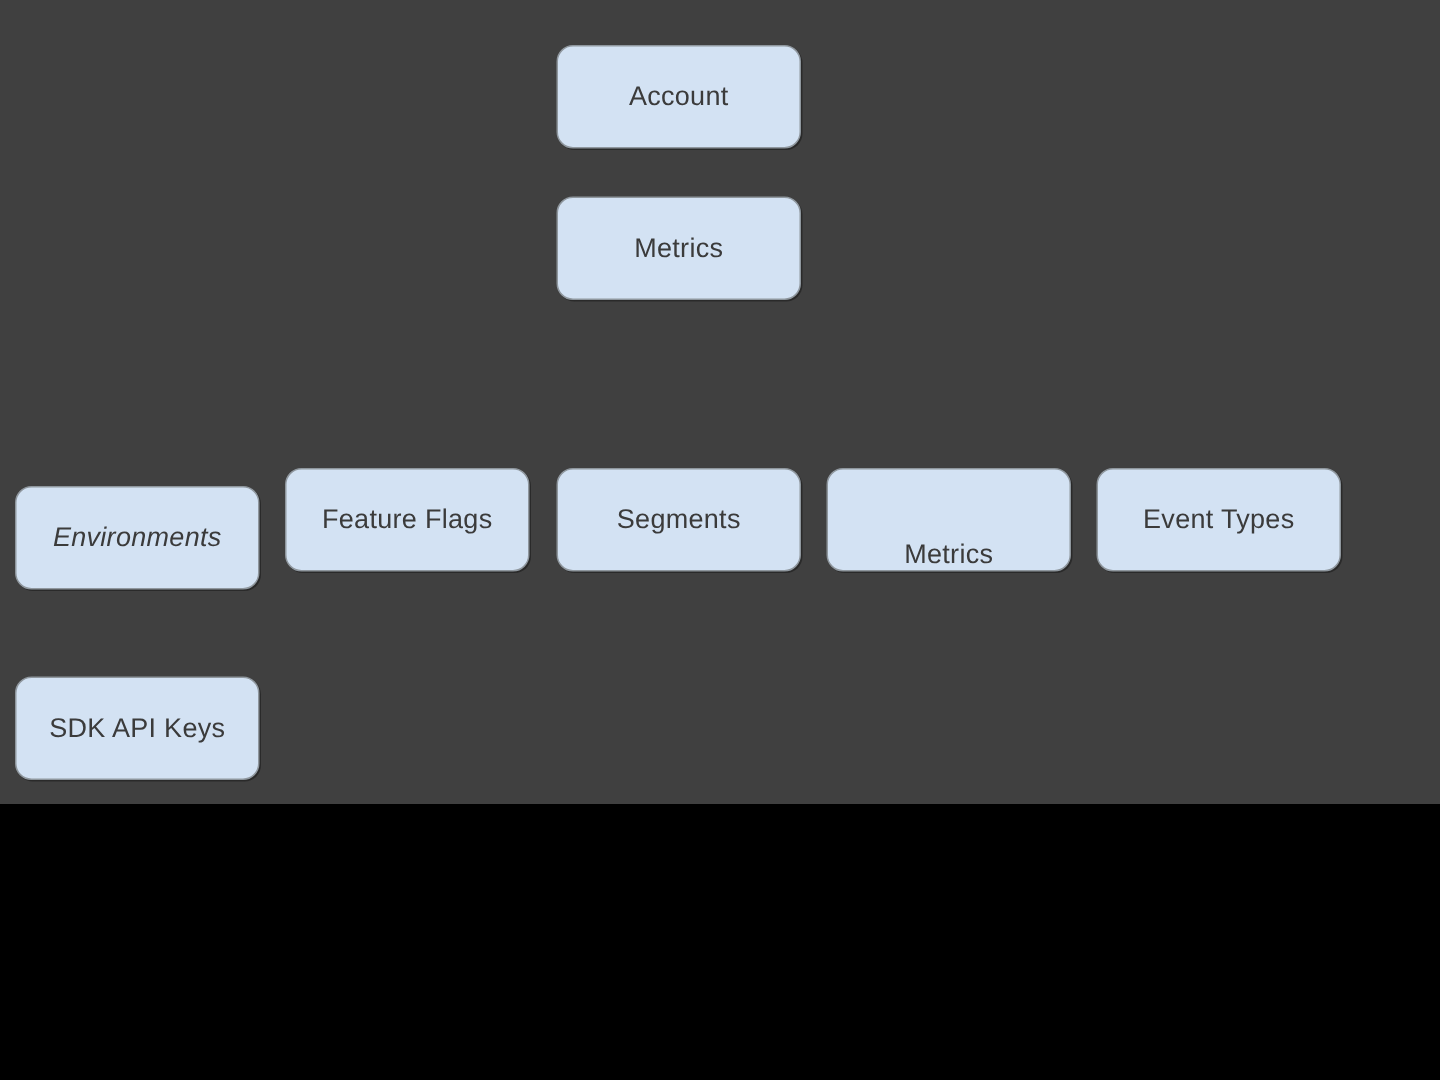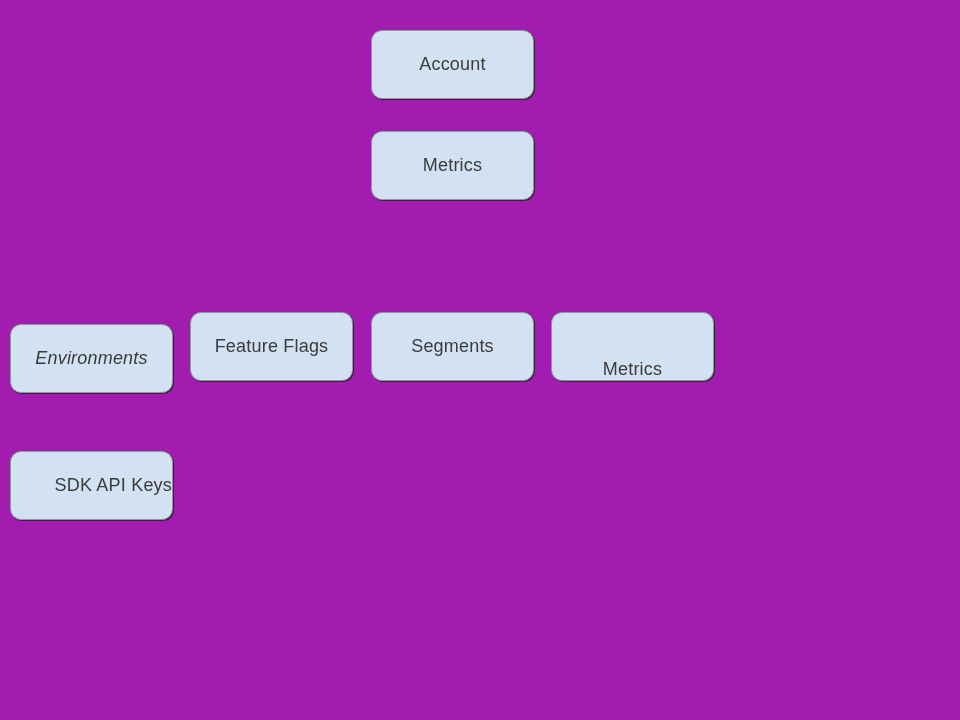--- a/index.html
+++ b/index.html
@@ -10,22 +10,22 @@
   body {
     width: 960px;
     height: 720px;
     position: relative;
     overflow: hidden;
     font-family: "Liberation Sans", sans-serif;
   }
   .diagram-canvas {
     position: absolute;
     left: 0; top: 0;
-    width: 960px; height: 720px;
-    background: #a21caf;
+    width: 960px; height: 536px;
+    background: #404040;
   }
   .node {
     position: absolute;
     width: 163px;
     height: 69px;
     background: #d3e2f3;
     border: 1px solid #8f979e;
     border-radius: 11px;
     box-sizing: border-box;
     display: flex;
@@ -40,21 +40,21 @@
   .node-account      { left: 371px; top: 30px;  }
   
   .node-projects     { left: 371px; top: 131px; }
   
   .node-environments { left: 10px;  top: 324px; font-style: italic; }
   .node-feature-flags{ left: 190px; top: 312px; }
   .node-segments     { left: 371px; top: 312px; }
   .node-metrics      { left: 551px; top: 312px; align-items: flex-end; }
   .node-event-types  { left: 731px; top: 312px; }
   
-  .node-sdk-api-keys { left: 10px;  top: 451px; justify-content: flex-end; }
+  .node-sdk-api-keys { left: 10px;  top: 451px; }
 </style>
 </head>
 <body>
 
 <div class="diagram-canvas">
 
   <div class="node node-account">
     <span>Account</span>
   </div>
 
@@ -71,18 +71,21 @@
   </div>
 
   <div class="node node-segments">
     <span>Segments</span>
   </div>
 
   <div class="node node-metrics">
     <span>Metrics</span>
   </div>
 
+  <div class="node node-event-types">
+    <span>Event Types</span>
+  </div>
 
   <div class="node node-sdk-api-keys">
     <span>SDK API Keys</span>
   </div>
 
 </div>
 
 </body></html>

